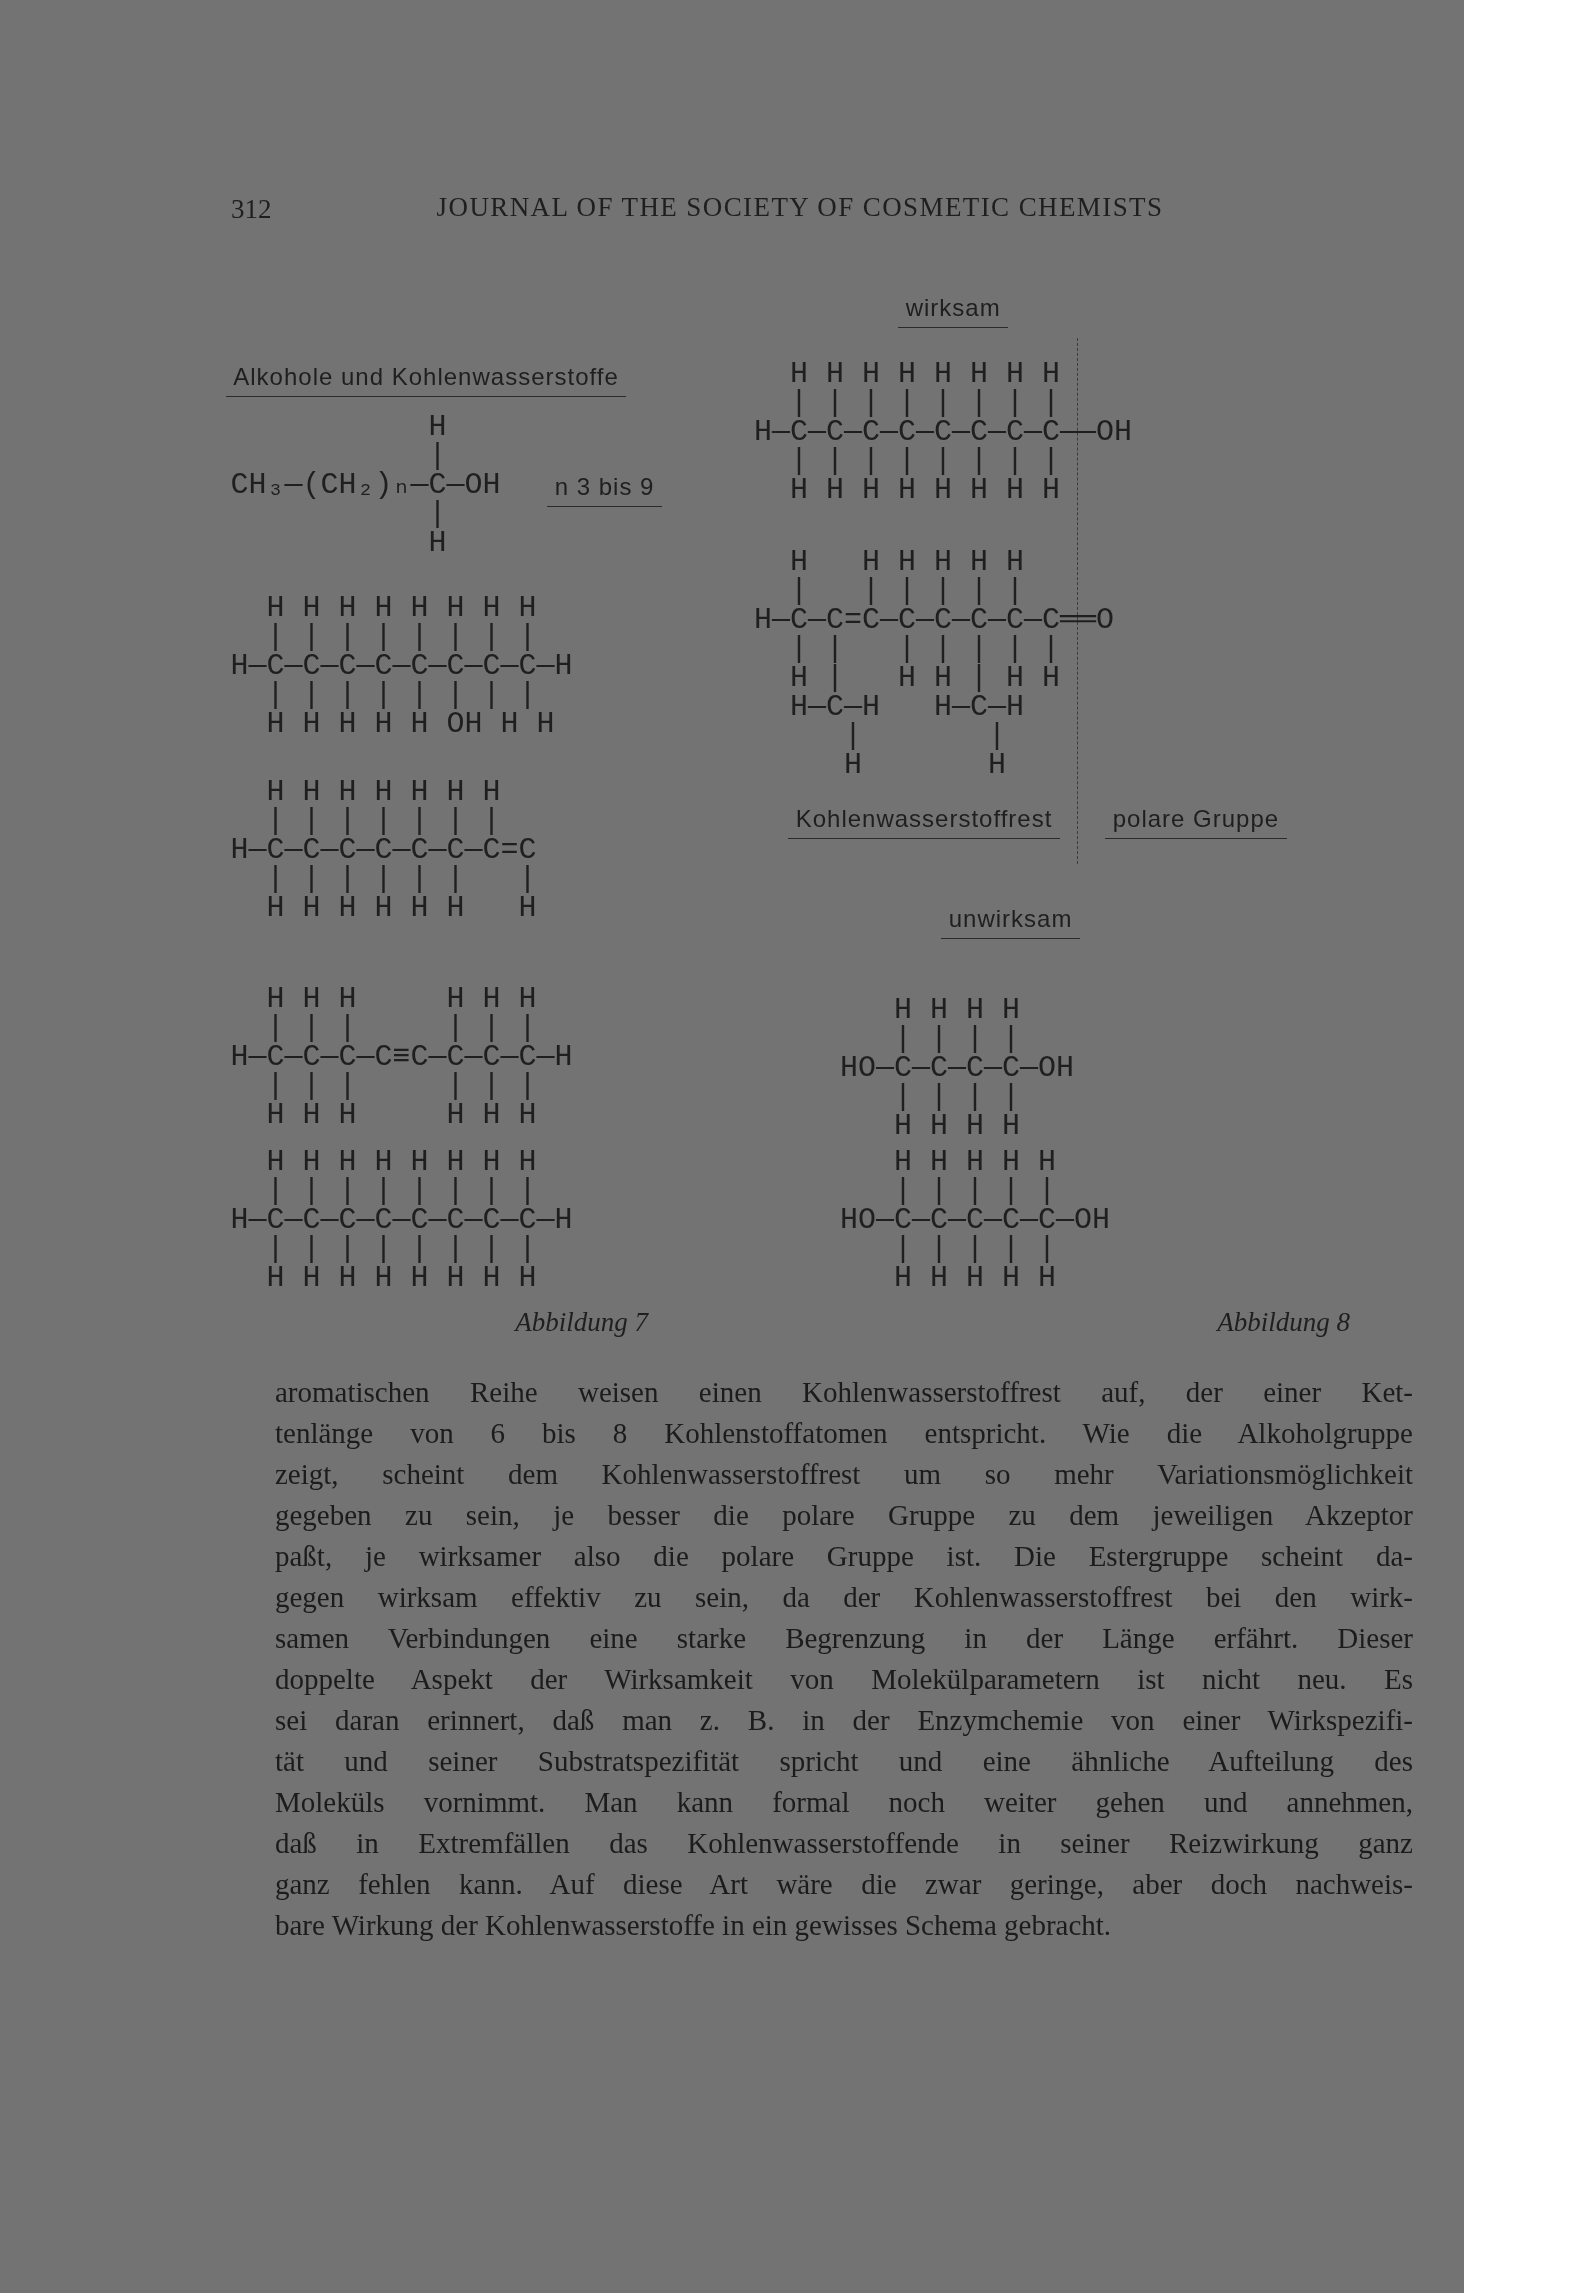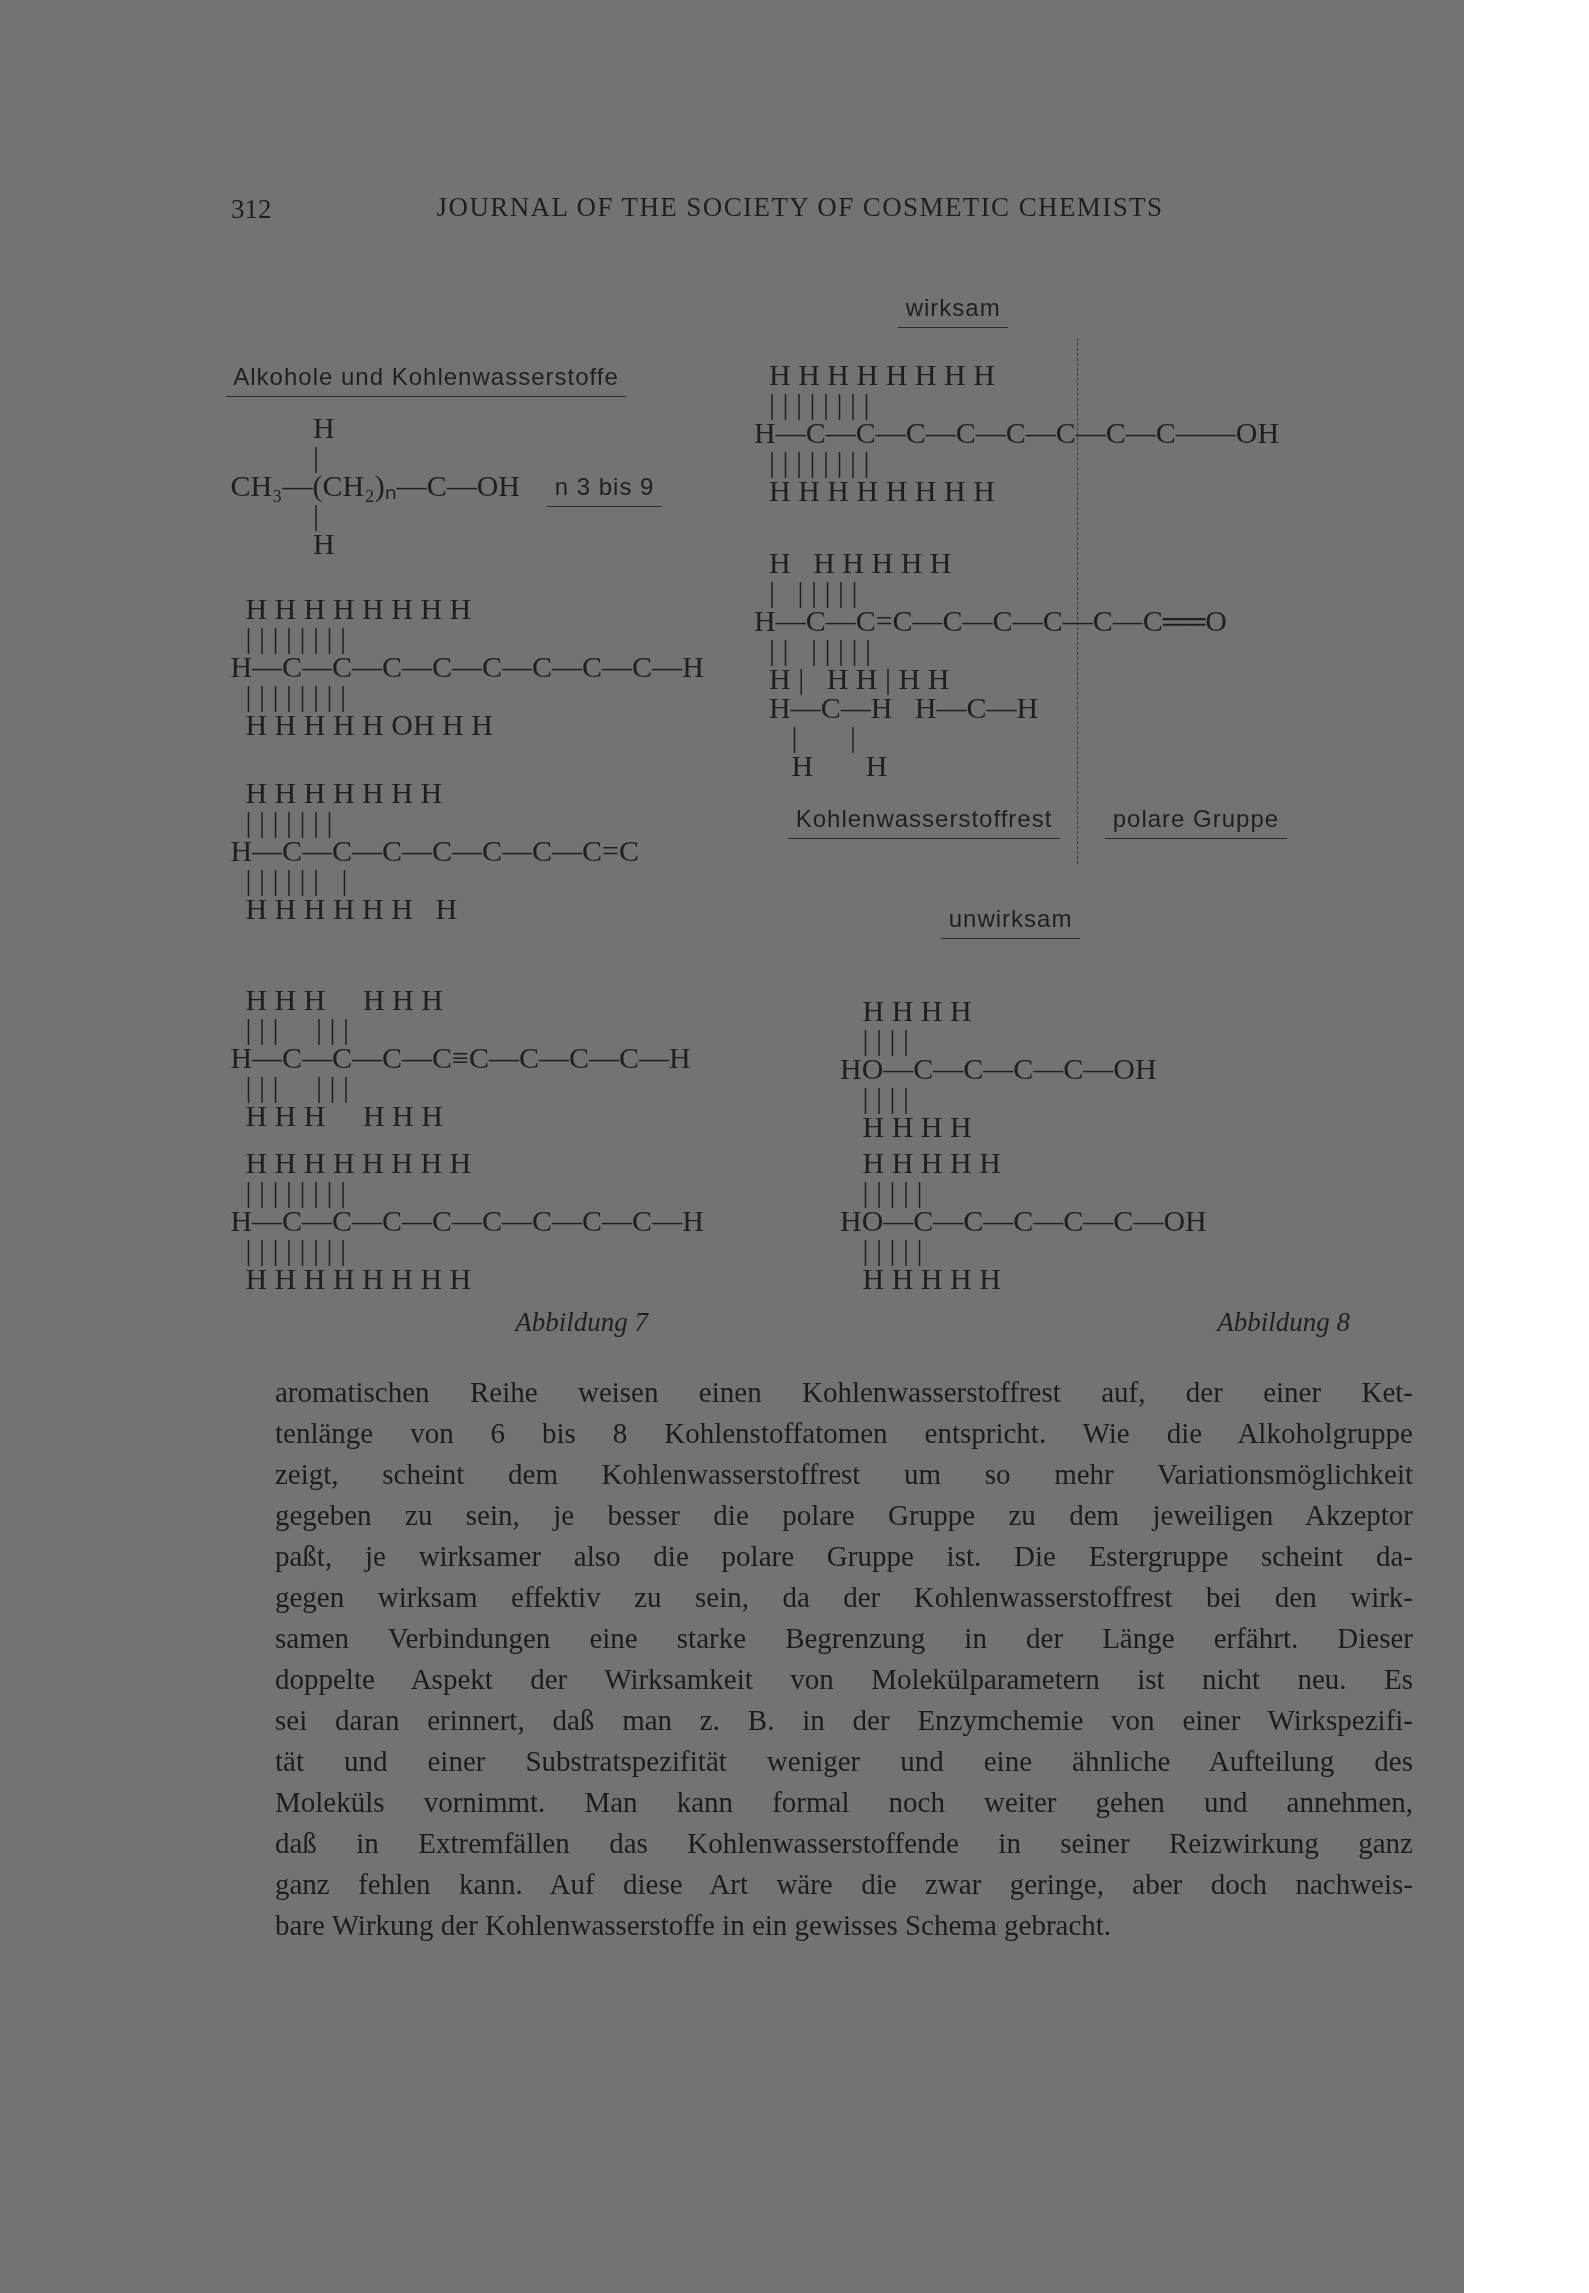--- a/index.html
+++ b/index.html
@@ -11,21 +11,21 @@
   
   .header{position:absolute;top:192px;left:231px;width:1138px;height:42px;}
   .page-num{position:absolute;left:0;top:1.9px;font-size:27px;}
   .journal-title{text-align:center;font-size:27px;letter-spacing:1.4px;}
   
   .figures{position:absolute;top:269px;left:216px;display:flex;}
   .fig-col{position:relative;height:1090px;}
   .fig-left{width:538px;}
   .fig-right{width:634px;}
   pre.struct{
-    font-family:Liberation Serif, serif;
+    font-family:Liberation Mono, monospace;
     font-size:30px;line-height:29px;margin:0;color:#1f1f1f;
     position:absolute;white-space:pre;
   }
   .figlabel{
     position:absolute;
     font-family:"Liberation Sans",sans-serif;
     font-size:24px;letter-spacing:1px;color:#1f1f1f;
     border-bottom:1.9px solid #2b2b2b;padding:0 7.7px 4.8px 7.7px;white-space:nowrap;
   }
   .caption{
@@ -134,21 +134,21 @@
   <div class="body-text">
     <div class="line">aromatischen Reihe weisen einen Kohlenwasserstoffrest auf, der einer Ket-</div>
     <div class="line">tenlänge von 6 bis 8 Kohlenstoffatomen entspricht. Wie die Alkoholgruppe</div>
     <div class="line">zeigt, scheint dem Kohlenwasserstoffrest um so mehr Variationsmöglichkeit</div>
     <div class="line">gegeben zu sein, je besser die polare Gruppe zu dem jeweiligen Akzeptor</div>
     <div class="line">paßt, je wirksamer also die polare Gruppe ist. Die Estergruppe scheint da-</div>
     <div class="line">gegen wirksam effektiv zu sein, da der Kohlenwasserstoffrest bei den wirk-</div>
     <div class="line">samen Verbindungen eine starke Begrenzung in der Länge erfährt. Dieser</div>
     <div class="line">doppelte Aspekt der Wirksamkeit von Molekülparametern ist nicht neu. Es</div>
     <div class="line">sei daran erinnert, daß man z. B. in der Enzymchemie von einer Wirkspezifi-</div>
-    <div class="line">tät und einer Substratspezifität weniger und eine ähnliche Aufteilung des</div>
+    <div class="line">tät und seiner Substratspezifität spricht und eine ähnliche Aufteilung des</div>
     <div class="line">Moleküls vornimmt. Man kann formal noch weiter gehen und annehmen,</div>
     <div class="line">daß in Extremfällen das Kohlenwasserstoffende in seiner Reizwirkung ganz</div>
     <div class="line">ganz fehlen kann. Auf diese Art wäre die zwar geringe, aber doch nachweis-</div>
     <div class="line last">bare Wirkung der Kohlenwasserstoffe in ein gewisses Schema gebracht.</div>
   </div>
 
 </div>
 
 
 </body></html>

